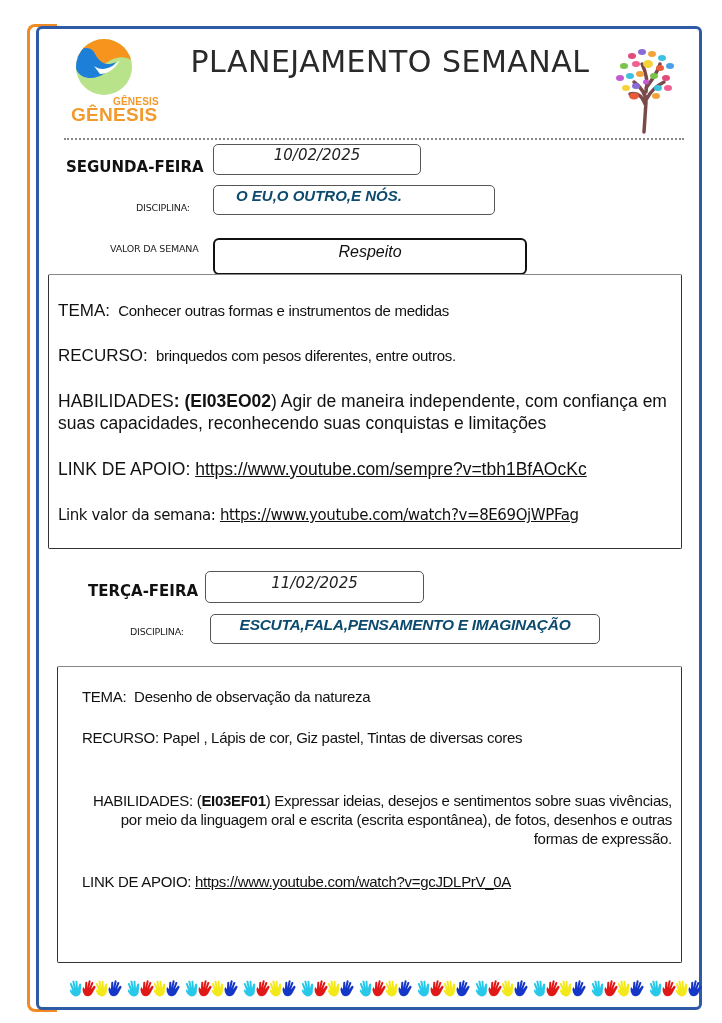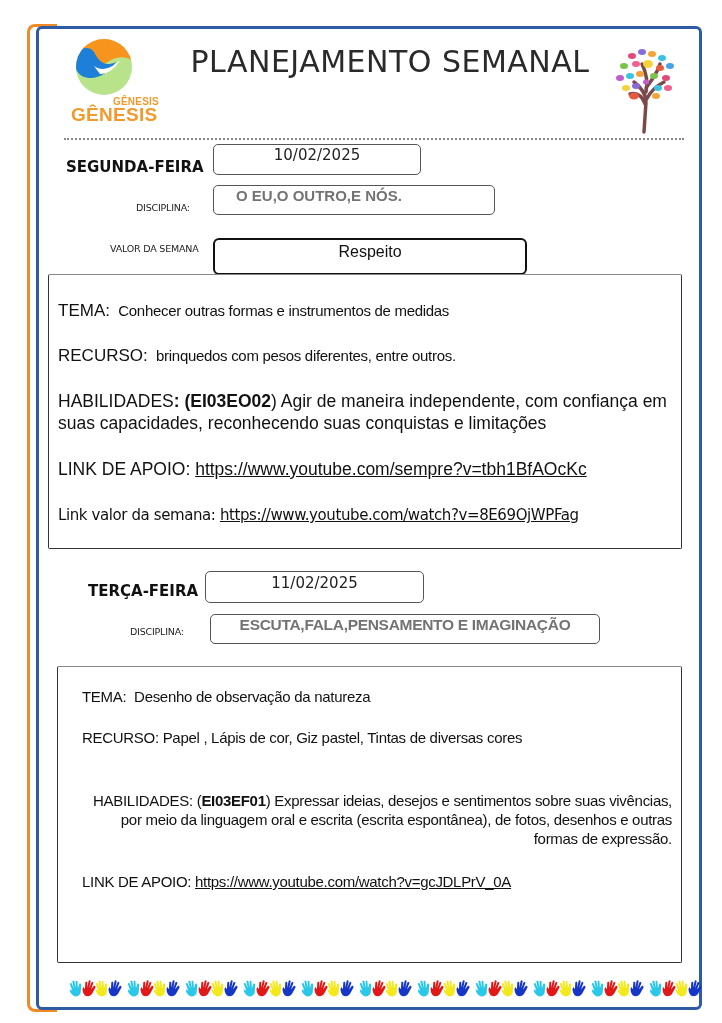--- a/index.html
+++ b/index.html
@@ -35,24 +35,24 @@
     .dotted-rule {
       position: absolute; left: 64px; top: 138px; width: 620px; height: 0;
       border-top: 2px dotted #888;
     }
 
     
     .day-label { position: absolute; font-weight: bold; font-size: 15px; color: #111; font-family: "DejaVu Sans", sans-serif; }
     .small-label { position: absolute; font-size: 9.5px; color: #222; font-family: "DejaVu Sans", sans-serif; letter-spacing: -0.2px; }
     .field {
       position: absolute; border: 1px solid #555; border-radius: 5px; background: #fff;
-      display: flex; align-items: center; justify-content: center; padding-bottom: 9px;
+      display: flex; align-items: center; justify-content: center; padding-bottom: 9px; font-style: italic;
     }
     .field.date { font-family: "DejaVu Sans", sans-serif; font-size: 15px; color: #222; }
-    .field.disc { font-weight: bold; font-size: 15px; color: #737373; }
+    .field.disc { font-weight: bold; font-size: 15px; color: #0c4a6e; }
     .field.valor { border: 2px solid #111; border-radius: 6px; font-size: 16px; color: #111; }
 
     .content-box {
       position: absolute; border: 1px solid #333; border-top-color: #888; background: #fff;
       border-radius: 2px;
     }
     .line { position: absolute; font-size: 15px; color: #111; white-space: nowrap; }
     .line.big { font-size: 17.5px; }
     .para { position: absolute; font-size: 17.5px; line-height: 22px; color: #111; }
     .para.small { font-size: 15px; line-height: 19px; text-align: right; }

